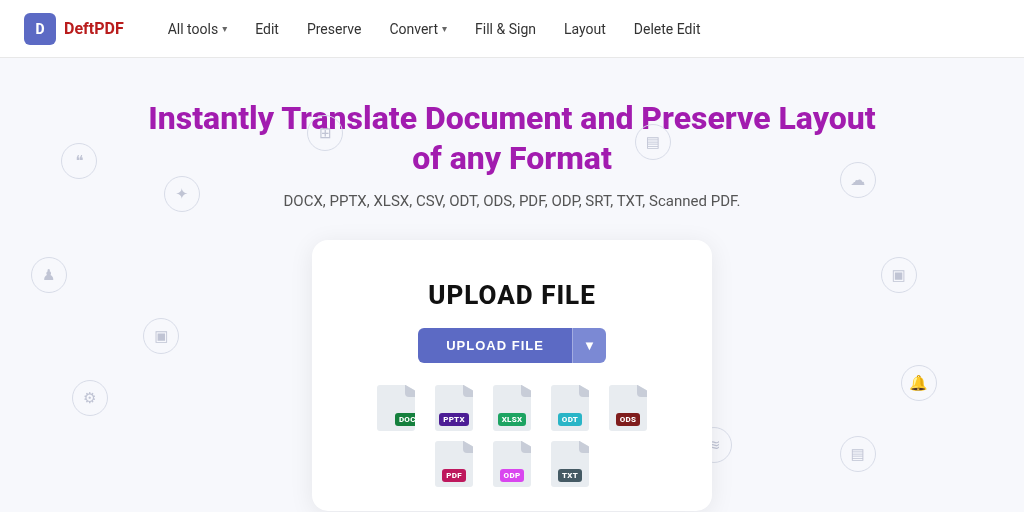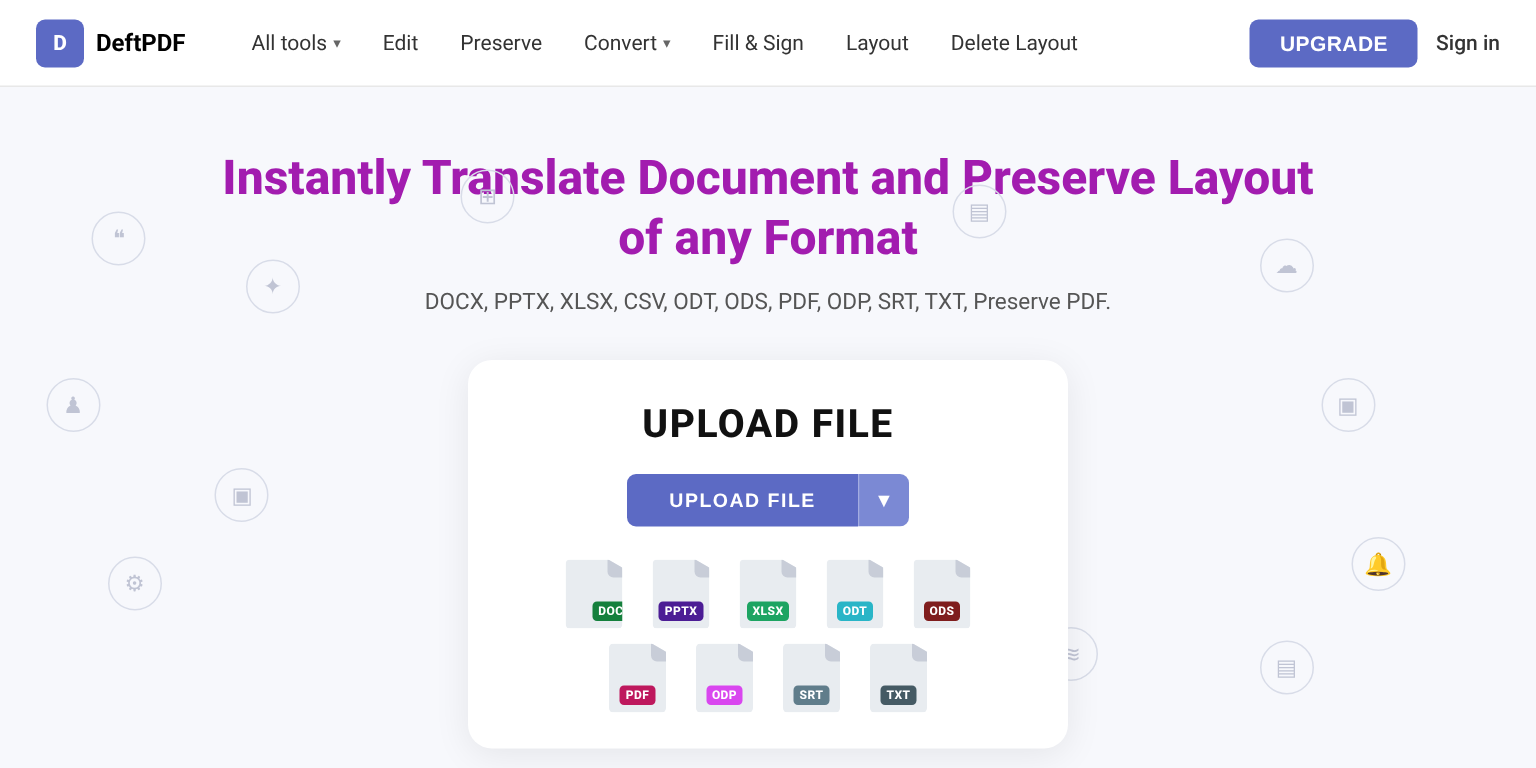--- a/index.html
+++ b/index.html
@@ -6,21 +6,21 @@
     body { font-family: -apple-system, BlinkMacSystemFont, 'Segoe UI', Roboto, sans-serif; background: #fff; color: #222; overflow-x: hidden; }
 
     
     nav {
       display: flex; align-items: center; padding: 0 24px; height: 58px;
       border-bottom: 1px solid #e8e8e8; position: relative; z-index: 10;
     }
     .nav-logo { display: flex; align-items: center; gap: 8px; margin-right: 32px; text-decoration: none; }
     .logo-box { width: 32px; height: 32px; background: #5c6ac4; border-radius: 6px; display: flex; align-items: center; justify-content: center; }
     .logo-box span { color: #fff; font-weight: 800; font-size: 14px; }
-    .logo-name { font-weight: 700; font-size: 16px; color: #000000; }
+    .logo-name { font-weight: 700; font-size: 16px; color: #b91c1c; }
     .nav-links { display: flex; align-items: center; gap: 4px; flex: 1; }
     .nav-item { padding: 6px 12px; font-size: 14px; color: #333; cursor: pointer; display: flex; align-items: center; gap: 4px; border-radius: 4px; }
     .nav-chevron { font-size: 10px; color: #666; }
     .nav-actions { display: flex; align-items: center; gap: 12px; }
     .btn-upgrade { background: #5c6ac4; color: #fff; border: none; padding: 8px 20px; border-radius: 6px; font-weight: 700; font-size: 14px; cursor: pointer; letter-spacing: 0.3px; }
     .btn-signin { font-size: 14px; color: #333; cursor: pointer; font-weight: 500; }
 
     
     .hero {
       background: #f7f8fc; min-height: 454px; position: relative;
@@ -30,21 +30,21 @@
     .hero-title { font-size: 32px; font-weight: 800; text-align: center; max-width: 740px; line-height: 1.25; color: #a21caf; margin-bottom: 14px; }
     .hero-subtitle { font-size: 15px; color: #555; text-align: center; margin-bottom: 30px; }
 
     
     .bg-icons { position: absolute; top: 0; left: 0; width: 100%; height: 100%; pointer-events: none; }
     .bg-icon { position: absolute; width: 36px; height: 36px; border-radius: 50%; border: 1.5px solid #d8dce8; display: flex; align-items: center; justify-content: center; color: #c0c4d4; font-size: 15px; }
 
     
     .upload-card {
       background: #fff; border-radius: 16px; box-shadow: 0 4px 24px rgba(0,0,0,0.08);
-      padding: 28px 40px 24px; display: flex; flex-direction: column; align-items: center;
+      padding: 40px 40px 24px; display: flex; flex-direction: column; align-items: center;
       width: 400px; position: relative; z-index: 2;
     }
     .upload-title { font-size: 26px; font-weight: 800; letter-spacing: 1px; color: #111; margin-bottom: 18px; text-transform: uppercase; }
     .upload-btn-row { display: flex; align-items: center; margin-bottom: 22px; }
     .btn-upload-main {
       background: #5c6ac4; color: #fff; border: none; padding: 10px 28px;
       font-size: 13px; font-weight: 700; letter-spacing: 1px; cursor: pointer;
       border-radius: 6px 0 0 6px; text-transform: uppercase;
     }
     .btn-upload-arrow {
@@ -92,47 +92,43 @@
     </div>
     <span class="logo-name">DeftPDF</span>
   </a>
   <div class="nav-links" id="nav-links">
       <div class="nav-item">All tools<span class="nav-chevron">▾</span></div>
       <div class="nav-item">Edit</div>
       <div class="nav-item">Preserve</div>
       <div class="nav-item">Convert<span class="nav-chevron">▾</span></div>
       <div class="nav-item">Fill &amp; Sign</div>
       <div class="nav-item">Layout</div>
-      <div class="nav-item">Delete Layout</div>
+      <div class="nav-item">Delete Edit</div>
     </div>
-  <div class="nav-actions">
-    <button class="btn-upgrade">UPGRADE</button>
-    <span class="btn-signin">Sign in</span>
-  </div>
 </nav>
 
 <section class="hero">
 
   <div class="bg-icons" id="bg-icons">
       <div class="bg-icon" style="top: 18%; left: 6%;">❝</div>
       <div class="bg-icon" style="top: 42%; left: 3%;">♟</div>
       <div class="bg-icon" style="top: 68%; left: 7%;">⚙</div>
       <div class="bg-icon" style="top: 55%; left: 14%;">▣</div>
       <div class="bg-icon" style="top: 25%; left: 16%;">✦</div>
       <div class="bg-icon" style="top: 12%; left: 30%;">⊞</div>
       <div class="bg-icon" style="top: 14%; left: 62%;">▤</div>
       <div class="bg-icon" style="top: 22%; left: 82%;">☁</div>
       <div class="bg-icon" style="top: 42%; left: 86%;">▣</div>
       <div class="bg-icon" style="top: 65%; left: 88%;">🔔</div>
       <div class="bg-icon" style="top: 80%; left: 82%;">▤</div>
       <div class="bg-icon" style="top: 78%; left: 68%;">≋</div>
     </div>
 
   <h1 class="hero-title">Instantly Translate Document and Preserve Layout of any Format</h1>
-  <p class="hero-subtitle">DOCX, PPTX, XLSX, CSV, ODT, ODS, PDF, ODP, SRT, TXT, Preserve PDF.</p>
+  <p class="hero-subtitle">DOCX, PPTX, XLSX, CSV, ODT, ODS, PDF, ODP, SRT, TXT, Scanned PDF.</p>
 
   <div class="upload-card">
     <div class="upload-title">UPLOAD FILE</div>
     <div class="upload-btn-row">
       <button class="btn-upload-main">UPLOAD FILE</button>
       <button class="btn-upload-arrow">▼</button>
     </div>
     <div class="file-types">
       <div class="file-row" id="file-row-1">
           <div class="file-icon">
@@ -167,24 +163,19 @@
               <span class="file-badge badge-pdf">PDF</span>
             </div>
           </div>
           <div class="file-icon">
             <div class="file-icon-shape">
               <span class="file-badge badge-odp">ODP</span>
             </div>
           </div>
           <div class="file-icon">
             <div class="file-icon-shape">
-              <span class="file-badge badge-srt">SRT</span>
-            </div>
-          </div>
-          <div class="file-icon">
-            <div class="file-icon-shape">
               <span class="file-badge badge-txt">TXT</span>
             </div>
           </div>
         </div>
     </div>
   </div>
 </section>
 
 </body></html>

